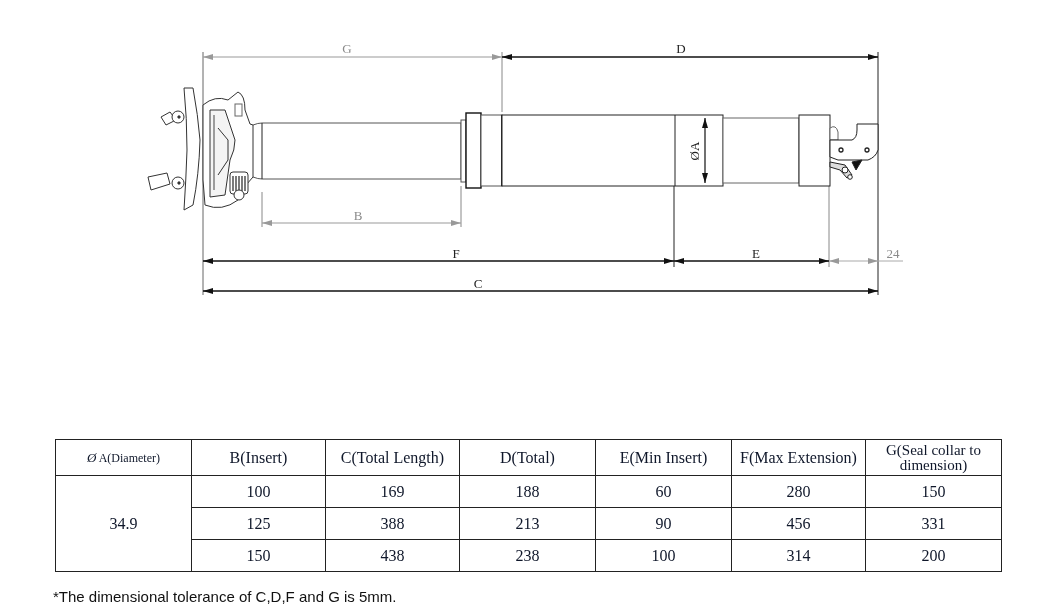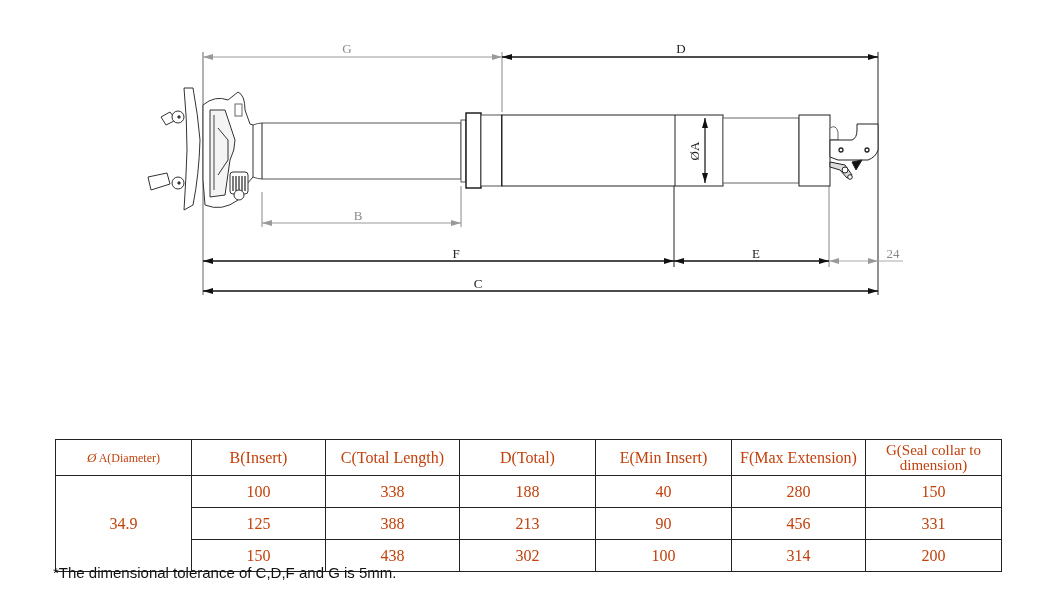--- a/index.html
+++ b/index.html
@@ -2,25 +2,25 @@
 <html><head>
 <meta charset="utf-8">
 <style>
   html, body { margin: 0; padding: 0; background: #ffffff; }
   body { width: 1045px; height: 616px; position: relative; overflow: hidden; font-family: "Liberation Serif", serif; color: #222; }
   #drawing { position: absolute; left: 0; top: 0; width: 1045px; height: 320px; }
   .dimtxt { font-family: "Liberation Serif", serif; font-size: 13px; }
   .dimtxt.grey { fill: #8a8a8a; }
   .dimtxt.dark { fill: #222; }
   #spec-table { position: absolute; left: 55px; top: 439px; border-collapse: collapse; width: 946px; table-layout: fixed; }
-  #spec-table th, #spec-table td { border: 1px solid #222; text-align: center; vertical-align: middle; font-weight: normal; font-size: 16px; color: #c2410c; padding: 0; line-height: 15px; font-family: Liberation Serif, serif; }
+  #spec-table th, #spec-table td { border: 1px solid #222; text-align: center; vertical-align: middle; font-weight: normal; font-size: 16px; color: #0f172a; padding: 0; line-height: 15px; font-family: Liberation Serif, serif; }
   #spec-table thead th { height: 35px; }
   #spec-table thead th.small { font-size: 12px; }
   #spec-table tbody td { height: 31px; }
-  #footnote { position: absolute; left: 53px; top: 564px; font-family: "Liberation Sans", sans-serif; font-size: 15px; color: #111; }
+  #footnote { position: absolute; left: 53px; top: 588px; font-family: "Liberation Sans", sans-serif; font-size: 15px; color: #111; }
 </style>
 </head>
 <body>
 
 <svg id="drawing" viewBox="0 0 1045 320" xmlns="http://www.w3.org/2000/svg">
   <defs>
     <marker id="arrD" viewBox="0 0 10 6" refX="10" refY="3" markerWidth="10" markerHeight="6" orient="auto-start-reverse" markerUnits="userSpaceOnUse">
       <path d="M0,0 L10,3 L0,6 z" fill="#111"></path>
     </marker>
     <marker id="arrG" viewBox="0 0 10 6" refX="10" refY="3" markerWidth="10" markerHeight="6" orient="auto-start-reverse" markerUnits="userSpaceOnUse">
@@ -147,38 +147,38 @@
       <th>D(Total)</th>
       <th>E(Min Insert)</th>
       <th>F(Max Extension)</th>
       <th style="font-size:15px;margin-top:22px;">G(Seal collar to dimension)</th>
     </tr>
   </thead>
   <tbody>
     <tr>
       <td rowspan="3">34.9</td>
       <td>100</td>
-      <td>338</td>
+      <td>169</td>
       <td>188</td>
-      <td>40</td>
+      <td>60</td>
       <td>280</td>
       <td>150</td>
     </tr>
     <tr>
       <td>125</td>
       <td>388</td>
       <td>213</td>
       <td>90</td>
       <td>456</td>
       <td>331</td>
     </tr>
     <tr>
       <td>150</td>
       <td>438</td>
-      <td>302</td>
+      <td>238</td>
       <td>100</td>
       <td>314</td>
       <td>200</td>
     </tr>
   </tbody>
 </table>
 
 <div id="footnote">*The dimensional tolerance of C,D,F and G is 5mm.</div>
 
 </body></html>

